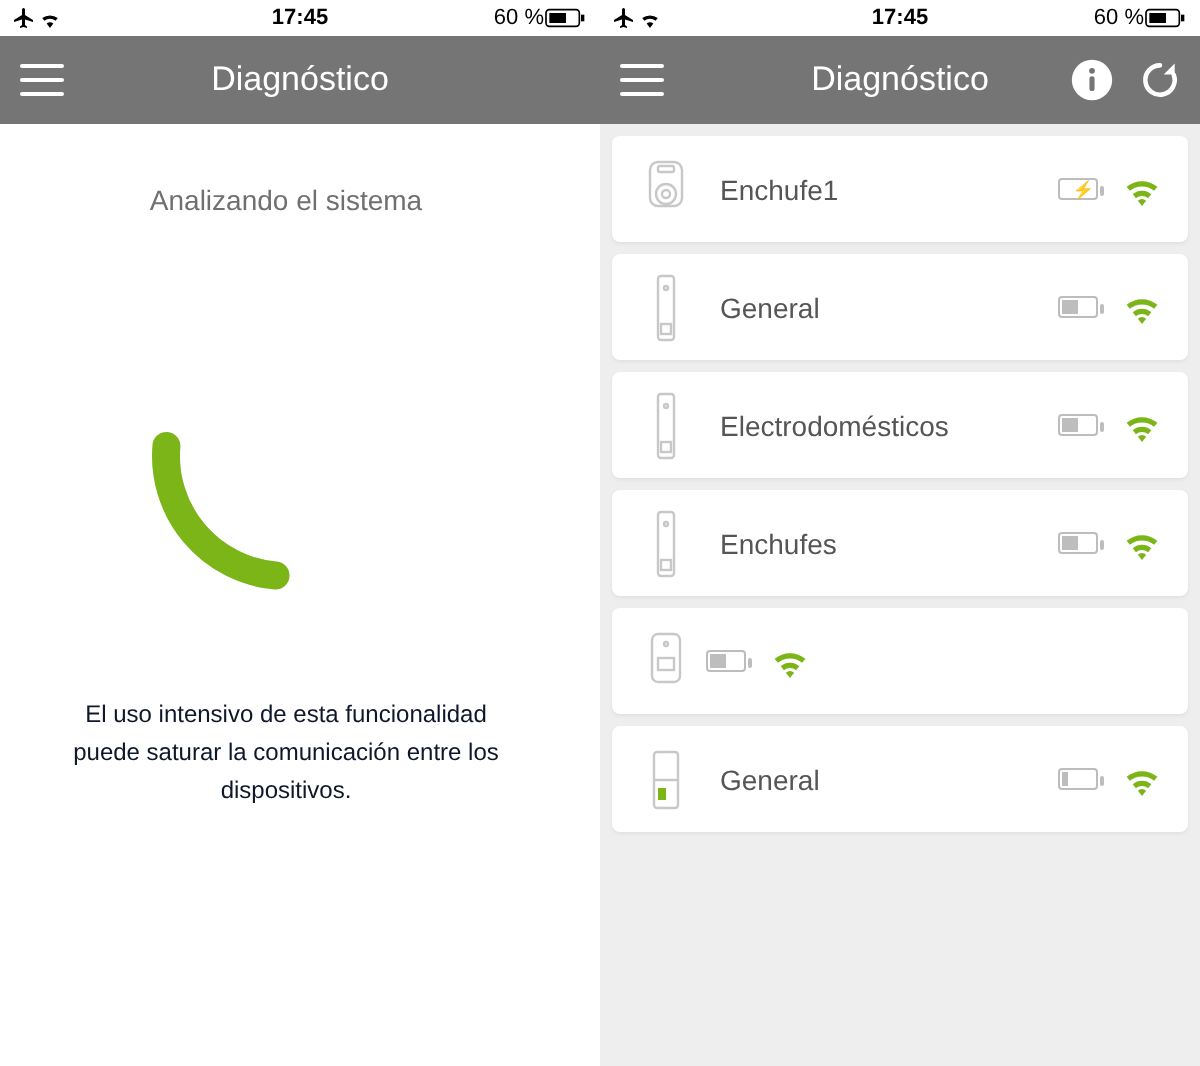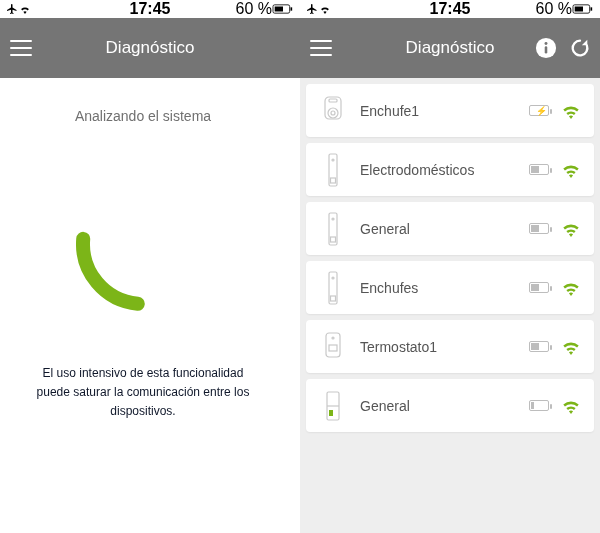--- a/index.html
+++ b/index.html
@@ -1,25 +1,25 @@
 <!DOCTYPE html>
 <html><head>
 <meta charset="utf-8">
 <style>
   * { box-sizing: border-box; margin: 0; padding: 0; }
   html, body { width: 600px; height: 533px; font-family: -apple-system, "Helvetica Neue", Arial, sans-serif; background:#fff; }
   .wrap { display:flex; width:600px; height:533px; }
   .screen { width:300px; height:533px; position:relative; background:#fff; overflow:hidden; display:flex; flex-direction:column; }
   
-  .status { height:18px; background:#fff; color:#000; font-size:16px; display:flex; align-items:center; justify-content:space-between; padding:0 6px; font-weight:500; }
+  .status { height:18px; background:#fff; color:#000; font-size:11px; display:flex; align-items:center; justify-content:space-between; padding:0 6px; font-weight:500; }
   .status .left, .status .right { display:flex; align-items:center; gap:0; }
   .status .time { position:absolute; left:50%; transform:translateX(-50%); font-weight:600; }
   .status svg { display:block; }
   
-  .nav { height:60px; background:#757575; color:#fff; display:flex; align-items:center; position:relative; }
+  .nav { height:44px; background:#757575; color:#fff; display:flex; align-items:center; position:relative; }
   .nav .title { position:absolute; left:50%; transform:translateX(-50%); font-size:17px; font-weight:400; }
   .nav .left-btn { position:absolute; left:10px; display:flex; align-items:center; }
   .nav .right-btns { position:absolute; right:8px; display:flex; align-items:center; gap:10px; }
   .hamburger { width:22px; height:16px; display:flex; flex-direction:column; justify-content:space-between; }
   .hamburger span { display:block; height:2px; background:#fff; border-radius:1px; }
   .icon-circle { width:24px; height:24px; display:flex; align-items:center; justify-content:center; }
   
   .body-left { flex:1; background:#fff; display:flex; flex-direction:column; align-items:center; padding:30px 34px 0 20px; color:#707070; }
   .analyzing-title { font-size:14px; margin-bottom:40px; }
   .spinner-wrap { width:160px; height:160px; position:relative; margin-bottom:40px; }
@@ -176,21 +176,21 @@
           </div>
         </div>
         <div class="card">
     <div class="dev-icon">
             <svg width="24" height="36" viewBox="0 0 24 36" class="dev-svg">
               <rect x="8" y="2" width="8" height="32" rx="1.5"></rect>
               <circle cx="12" cy="8" r="1"></circle>
               <rect x="9.5" y="26" width="5" height="5"></rect>
             </svg>
           </div>
-    <div class="dev-name">Electrodomésticos</div>
+    <div class="dev-name">General</div>
     <div class="dev-batt">
             <div class="batt-body batt-gray">
               <div class="batt-fill" style="width:8px"></div>
             </div>
           </div>
     <div class="dev-wifi">
             <svg width="20" height="16" viewBox="0 0 24 20" class="wifi">
               <path d="M12 20l2.6-3.3a4 4 0 0 0-5.2 0z" fill="currentColor"></path>
               <path d="M6.2 12.6a9 9 0 0 1 11.6 0l-2 2.5a6 6 0 0 0-7.6 0z" fill="currentColor"></path>
               <path d="M2.4 8a15 15 0 0 1 19.2 0l-2 2.5a12 12 0 0 0-15.2 0z" fill="currentColor"></path>
@@ -198,21 +198,21 @@
           </div>
         </div>
         <div class="card">
     <div class="dev-icon">
             <svg width="24" height="36" viewBox="0 0 24 36" class="dev-svg">
               <rect x="8" y="2" width="8" height="32" rx="1.5"></rect>
               <circle cx="12" cy="8" r="1"></circle>
               <rect x="9.5" y="26" width="5" height="5"></rect>
             </svg>
           </div>
-    <div class="dev-name">General</div>
+    <div class="dev-name">Electrodomésticos</div>
     <div class="dev-batt">
             <div class="batt-body batt-gray">
               <div class="batt-fill" style="width:8px"></div>
             </div>
           </div>
     <div class="dev-wifi">
             <svg width="20" height="16" viewBox="0 0 24 20" class="wifi">
               <path d="M12 20l2.6-3.3a4 4 0 0 0-5.2 0z" fill="currentColor"></path>
               <path d="M6.2 12.6a9 9 0 0 1 11.6 0l-2 2.5a6 6 0 0 0-7.6 0z" fill="currentColor"></path>
               <path d="M2.4 8a15 15 0 0 1 19.2 0l-2 2.5a12 12 0 0 0-15.2 0z" fill="currentColor"></path>
@@ -242,21 +242,20 @@
           </div>
         </div>
         <div class="card">
     <div class="dev-icon">
             <svg width="24" height="36" viewBox="0 0 24 36" class="dev-svg">
               <rect x="5" y="4" width="14" height="24" rx="3"></rect>
               <rect x="8" y="16" width="8" height="6"></rect>
               <circle cx="12" cy="9" r="1"></circle>
             </svg>
           </div>
-    <div class="dev-name">Termostato1</div>
     <div class="dev-batt">
             <div class="batt-body batt-gray">
               <div class="batt-fill" style="width:8px"></div>
             </div>
           </div>
     <div class="dev-wifi">
             <svg width="20" height="16" viewBox="0 0 24 20" class="wifi">
               <path d="M12 20l2.6-3.3a4 4 0 0 0-5.2 0z" fill="currentColor"></path>
               <path d="M6.2 12.6a9 9 0 0 1 11.6 0l-2 2.5a6 6 0 0 0-7.6 0z" fill="currentColor"></path>
               <path d="M2.4 8a15 15 0 0 1 19.2 0l-2 2.5a12 12 0 0 0-15.2 0z" fill="currentColor"></path>

